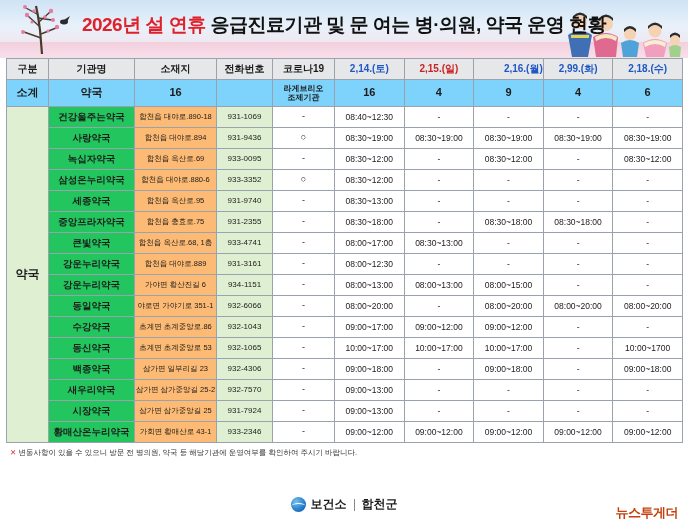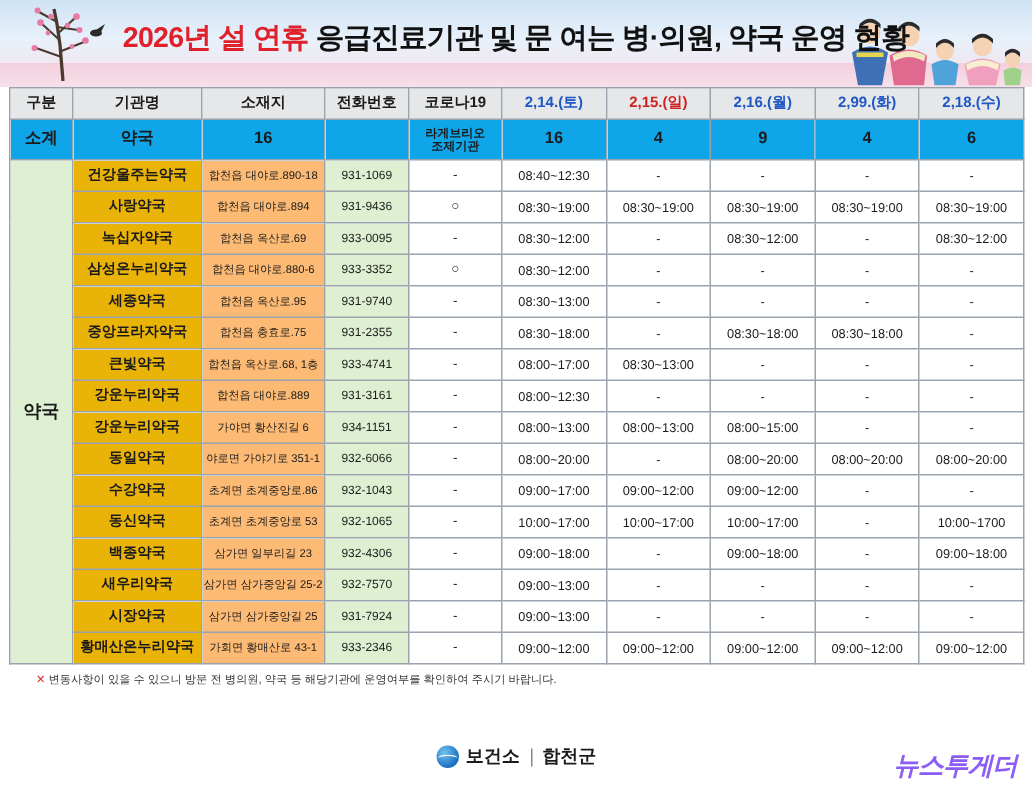--- a/index.html
+++ b/index.html
@@ -79,45 +79,45 @@
   }
   thead th {
     background: #e6e7e9;
     font-weight: bold;
     font-size: 10px;
     height: 24px;
   }
   thead th.datecol { font-size: 10px; margin-top: 38px; }
   thead th.d1 { color: #1f57c4; }
   thead th.d2 { color: #cc2222; }
-  thead th.d3 { color: #1f57c4; }
+  thead th.d3 { color: #1f57c4; text-align: right; }
   thead th.d4 { color: #1f57c4; }
   thead th.d5 { color: #1f57c4; }
 
   tr.summary td, tr.summary th {
-    background: #0ea5e9;
+    background: #7dd3fc;
     font-weight: bold;
     font-size: 11px;
     height: 27px;
   }
   tr.summary td.small {
     font-size: 8px;
     font-weight: bold;
     line-height: 1.15;
   }
   tr.summary th.label { font-size: 11px; }
 
   td.catcell {
     background: #dff0d2;
     font-size: 12px;
     font-weight: bold;
     width: 42px;
   }
   td.name {
-    background: #eab308;
+    background: #22c55e;
     font-weight: bold;
     font-size: 9.5px;
     text-align: center;
   }
   td.addr {
     background: #fdba74;
     font-size: 7.5px;
     text-align: center;
   }
   td.tel {
@@ -136,21 +136,21 @@
 
   col.c-cat   { width: 42px; }
   col.c-name  { width: 86px; }
   col.c-addr  { width: 82px; }
   col.c-tel   { width: 56px; }
   col.c-cov   { width: 62px; }
   col.c-day   { width: 69.6px; }
 
   
   .note {
-    margin: 5px 0 0 24px;
+    margin: 5px 0 0 10px;
     font-size: 7.5px;
     color: #333;
   }
   .note .x { color: #d0342c; font-weight: bold; }
 
   .footer {
     position: absolute;
     left: 0; right: 0; bottom: 0;
     height: 34px;
     display: flex;
@@ -183,25 +183,24 @@
   .org .sep {
     display: inline-block;
     width: 1px; height: 12px;
     background: #888;
     margin: 0 2px;
   }
   .watermark {
     position: absolute;
     right: 10px;
     bottom: 8px;
-    font-size: 17px;
-    font-weight: bold;
-    color: #8b5cf6;
+    font-size: 13px;
+    font-weight: bold;
+    color: #c2410c;
     letter-spacing: -0.5px;
-    font-style: italic;
   }
 </style>
 </head>
 <body>
 
 <div class="banner">
   <div class="hill"></div>
 
   <svg class="tree" viewBox="0 0 70 52">
     <path d="M30 52 L28 28 L26 14 L24 4" stroke="#4a3a2e" stroke-width="2.2" fill="none"></path>

